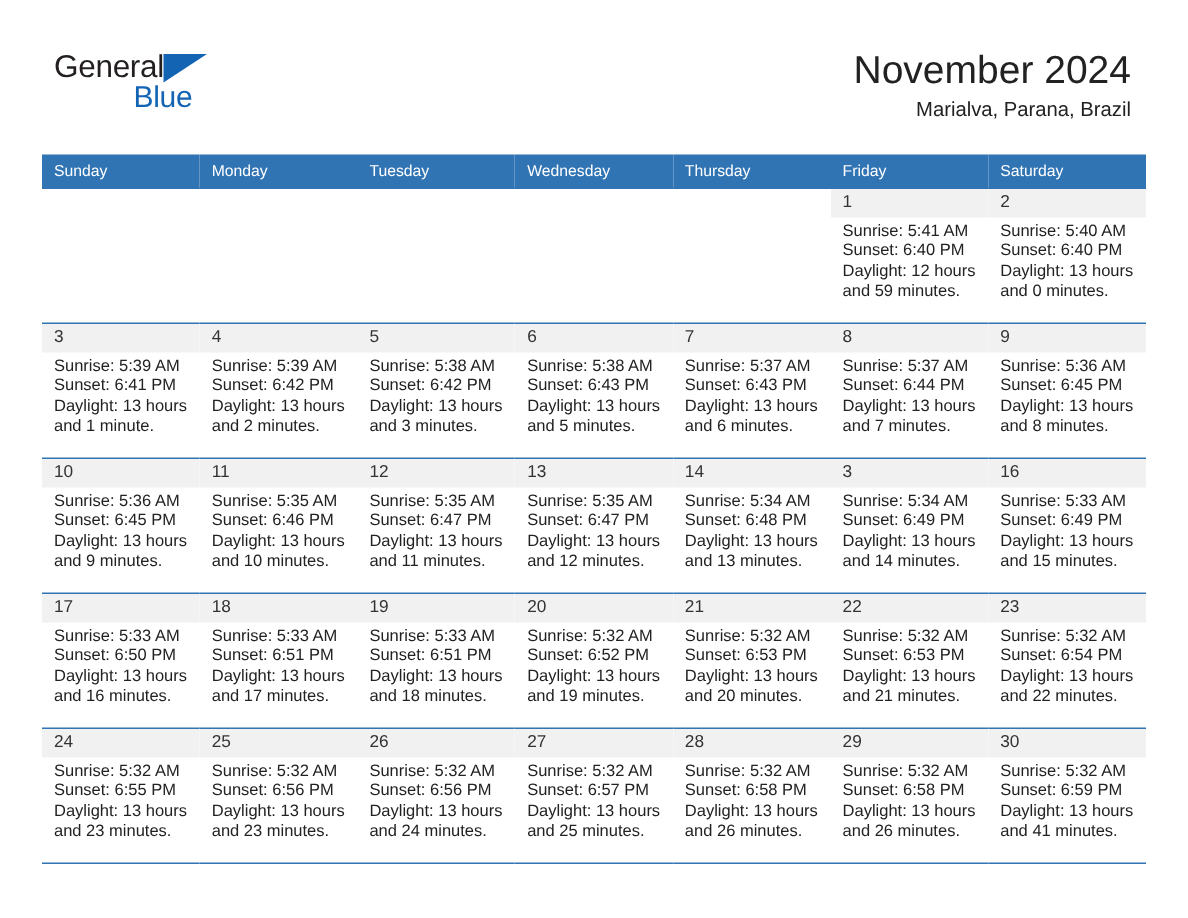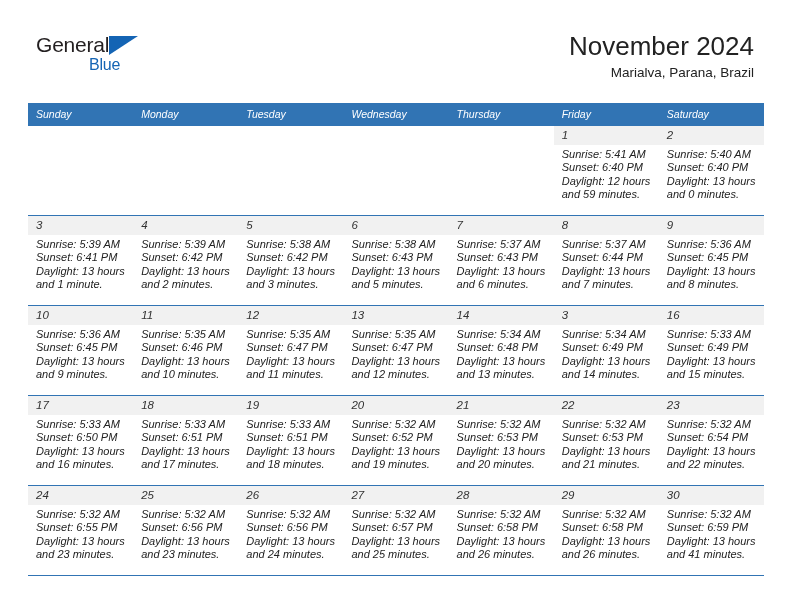--- a/index.html
+++ b/index.html
@@ -42,21 +42,21 @@
     top: 0;
     font-size: 21px;
     letter-spacing: -0.2px;
     color: #231f20;
     line-height: 24px;
   }
   .logo-blue {
     position: absolute;
     left: 53px;
     top: 20px;
-    font-size: 16px;
+    font-size: 20px;
     letter-spacing: -0.2px;
     color: #1464b4;
     line-height: 24px;
   }
   .logo-triangle {
     position: absolute;
     left: 73px;
     top: 3px;
     width: 0;
     height: 0;
@@ -87,21 +87,20 @@
   }
 
   
   .calendar {
     position: absolute;
     left: 28px;
     top: 103px;
     width: 736px;
     border-collapse: collapse;
     table-layout: fixed;
-    font-style: italic;
   }
   .calendar th {
     background: #3174b4;
     color: #ffffff;
     font-size: 10.5px;
     font-weight: normal;
     text-align: left;
     padding: 5px 0 5px 8px;
     height: 19px;
     box-sizing: border-box;

